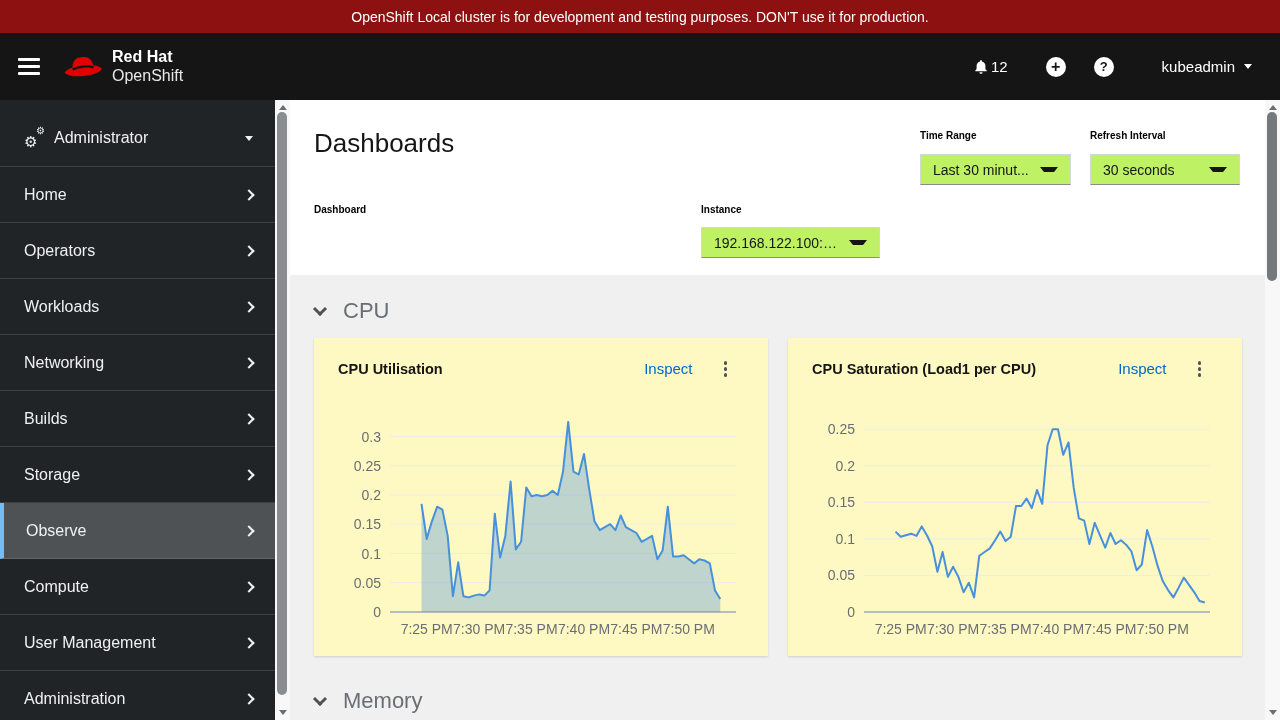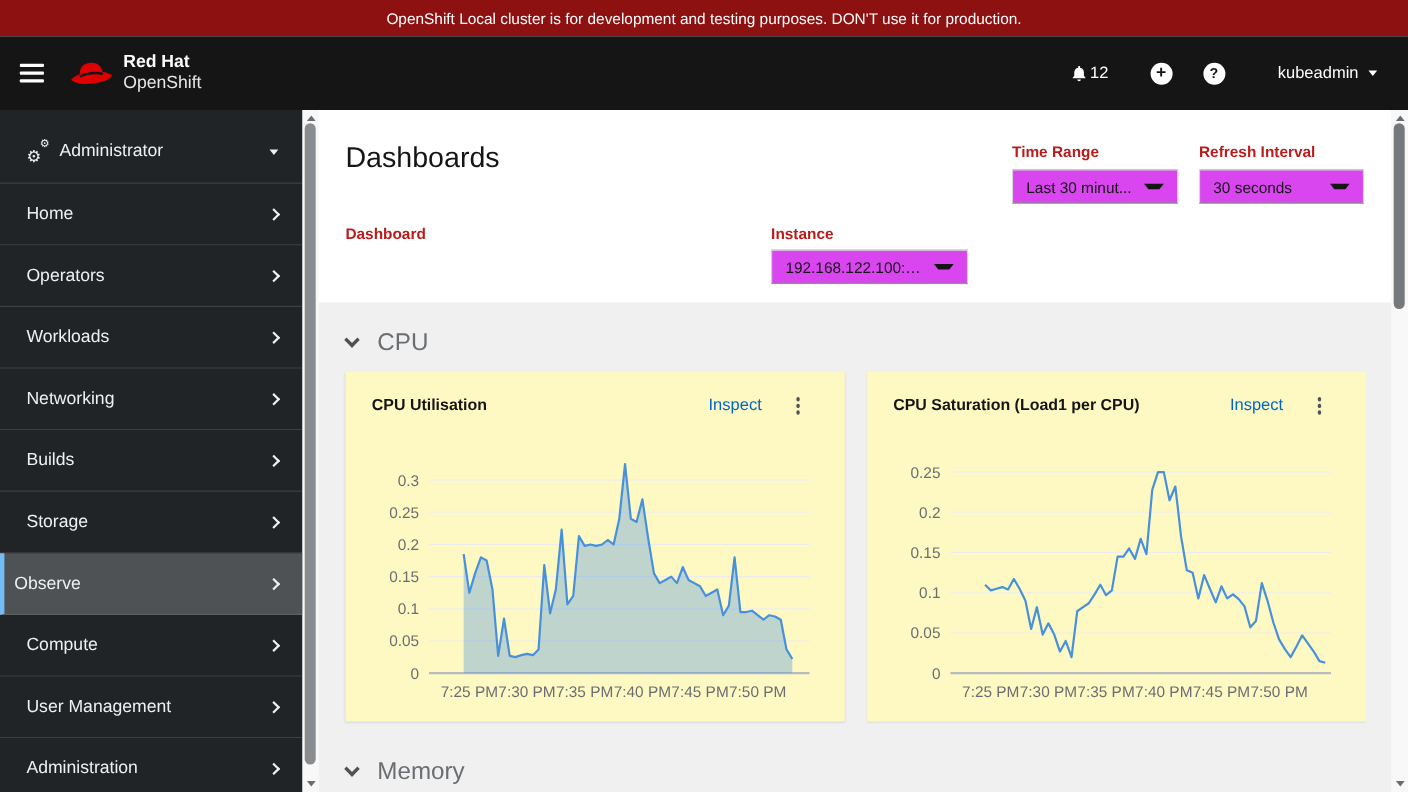--- a/index.html
+++ b/index.html
@@ -36,36 +36,36 @@
   .sidebar { width:275px; background:#212427; padding-top:10px; flex:none; }
   .nav-row { height:56px; display:flex; align-items:center; padding:0 22px 0 24px;
              color:#f0f0f0; font-size:16px; border-bottom:1px solid rgba(255,255,255,0.12); cursor:pointer; }
   .perspective { height:57px; gap:9px; }
   .perspective .caret { margin-left:auto; color:#f0f0f0; }
   .cogs { position:relative; width:21px; height:19px; color:#f0f0f0; flex:none; }
   .cog-big { position:absolute; left:0; bottom:-3px; font-size:15px; }
   .cog-small { position:absolute; right:0; top:-4px; font-size:10px; }
   .chev-right { width:8px; height:8px; border-right:2px solid #f0f0f0; border-bottom:2px solid #f0f0f0;
                 transform:rotate(-45deg); margin-left:auto; flex:none; }
-  .nav-row.selected { background:#4f5255; border-left:4px solid #73bcf7; padding-left:9px; }
+  .nav-row.selected { background:#4f5255; border-left:4px solid #73bcf7; padding-left:22px; }
 
   
   .vscroll { width:15px; background:#f8f8f8; position:relative; flex:none; }
   .vscroll .thumb { position:absolute; left:2px; width:10px; border-radius:5px; background:#8a8d90; }
   .arrow-up { position:absolute; top:5px; left:3.5px; width:0; height:0;
               border-left:4px solid transparent; border-right:4px solid transparent; border-bottom:5px solid #6a6e73; }
   .arrow-down { position:absolute; bottom:5px; left:3.5px; width:0; height:0;
               border-left:4px solid transparent; border-right:4px solid transparent; border-top:5px solid #6a6e73; }
 
   
   main { flex:1; background:#f0f0f0; position:relative; overflow:hidden; }
   .page-header { height:175px; background:#fff; position:relative; }
   .page-title { position:absolute; left:24px; top:28px; font-size:26px; font-weight:500; color:#151515; }
-  .field-label { position:absolute; font-size:14px; font-weight:700; color:#b91c1c; }
-  .pf-select { position:absolute; height:31px; background:#d946ef; border:1px solid #d6d6d6; border-bottom-color:#8a8d90;
+  .field-label { position:absolute; font-size:10px; font-weight:700; color:#000000; }
+  .pf-select { position:absolute; height:31px; background:#bef264; border:1px solid #d6d6d6; border-bottom-color:#8a8d90;
                display:flex; align-items:center; padding:0 12px; font-size:14px; color:#151515; cursor:pointer; }
   .pf-select .caret { margin-left:auto; color:#151515; }
   .pf-select span { white-space:nowrap; overflow:hidden; text-overflow:ellipsis; padding-right:10px; }
 
   .dash-body { padding:12px 24px 0 24px; }
   .section-head { display:flex; align-items:center; gap:15px; margin-top:11px; margin-bottom:14px;
                   font-size:22px; color:#6a6e73; }
   .section-head.memory { margin-top:32px; }
   .chev-down-btn { background:none; border:none; cursor:pointer; width:14px; height:14px; position:relative; }
   .chev-down { position:absolute; top:0; left:1px; width:10px; height:10px;

